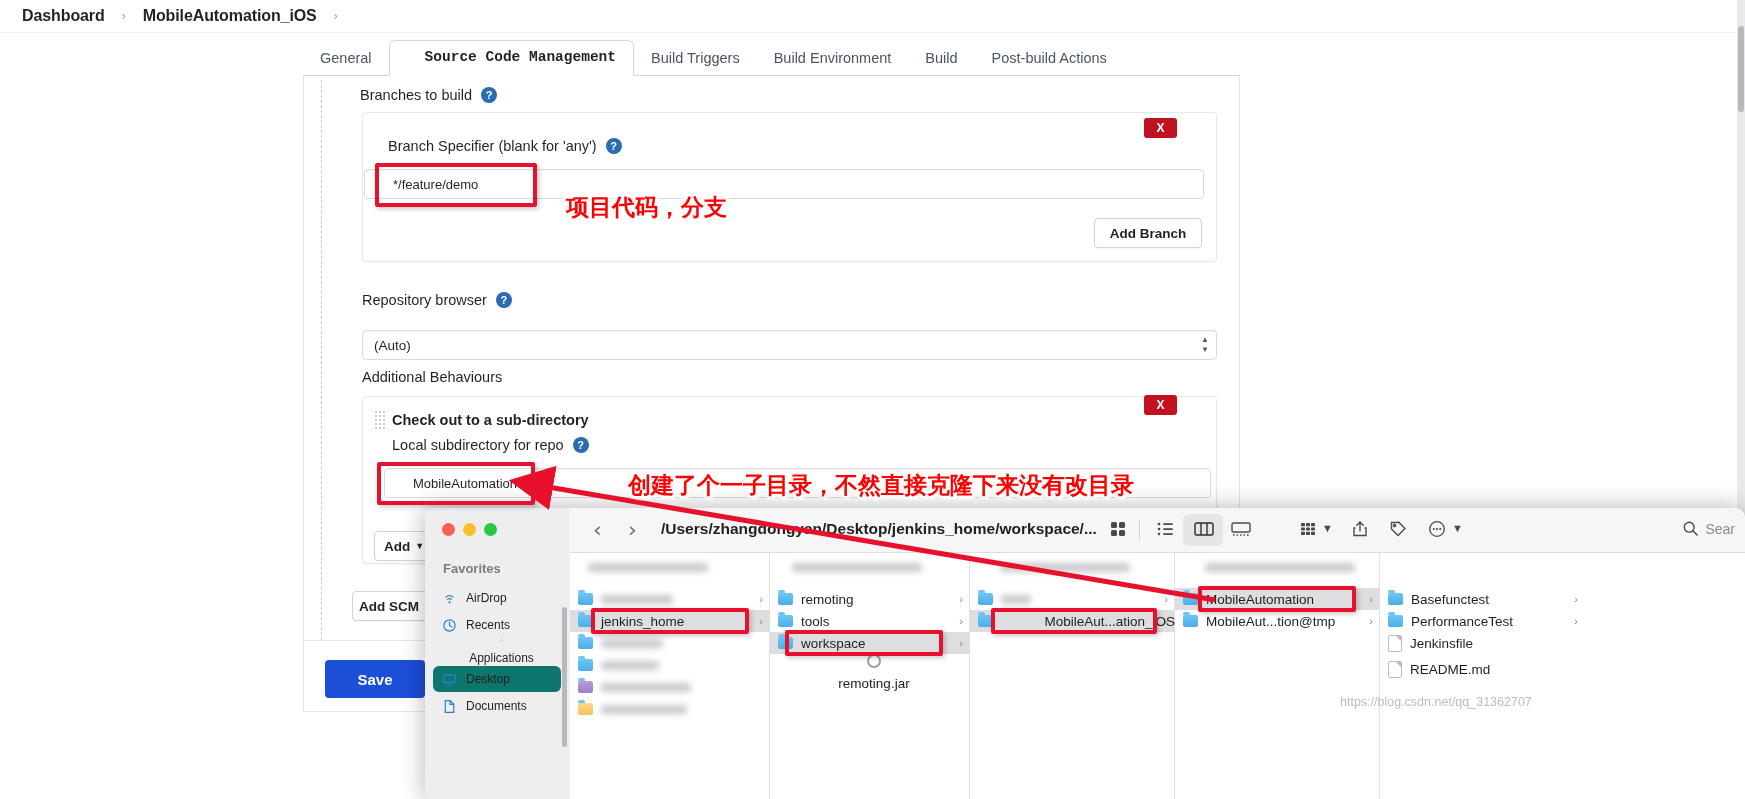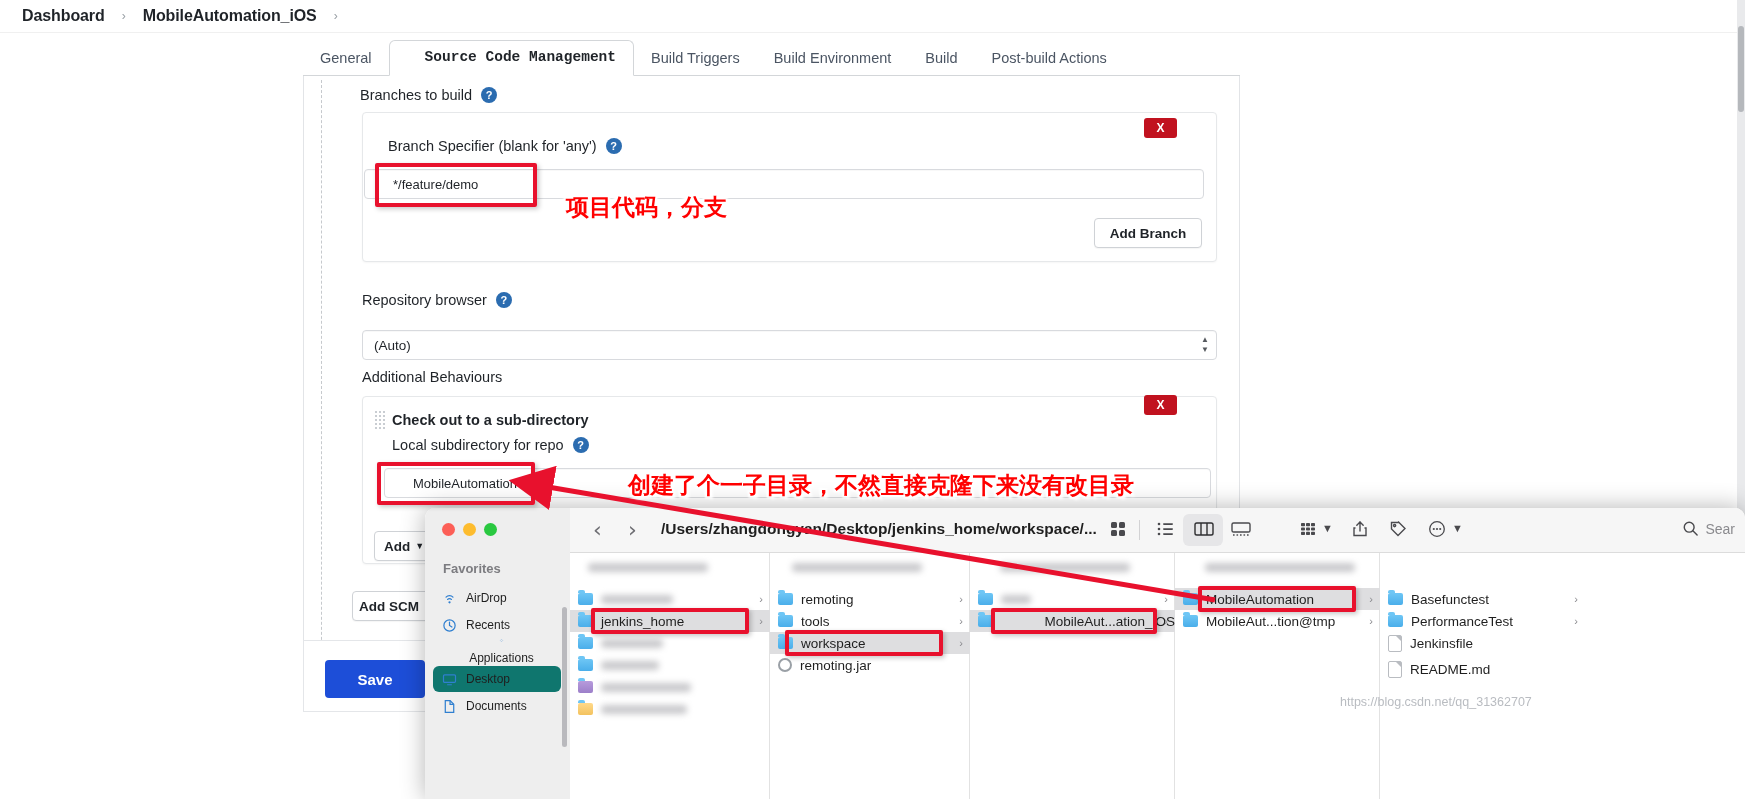--- a/index.html
+++ b/index.html
@@ -536,21 +536,21 @@
     <div class="frow" style="top:57px;width:200px;">
       <span class="folder-ic"></span>
       <span>tools</span>
       <span class="chev-r">›</span>
     </div>
     <div class="frow sel" style="top:79px;width:200px;">
       <span class="folder-ic"></span>
       <span>workspace</span>
       <span class="chev-r">›</span>
     </div>
-    <div class="frow" style="top:101px;width:200px;">
+    <div class="frow" style="top:101px;width:200px;flex-direction:column;">
       <span class="gear-ic"></span>
       <span>remoting.jar</span>
     </div>
   </div>
 
   <div class="col" style="left:545px;width:205px;">
     <div class="blurtext" style="left:30px;top:10px;width:130px;"></div>
     <div class="frow" style="top:35px;width:205px;">
       <span class="folder-ic"></span>
       <span class="blurtext" style="position:relative;display:inline-block;width:30px;"></span>

